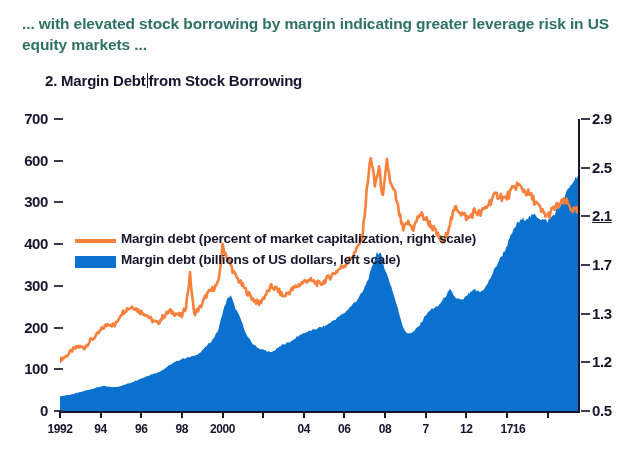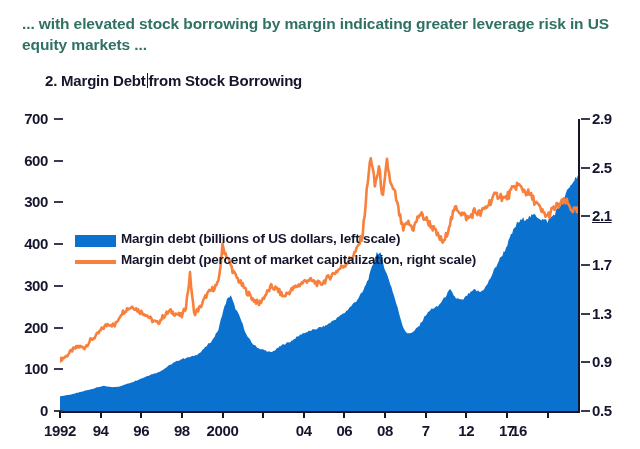--- a/index.html
+++ b/index.html
@@ -93,21 +93,21 @@
     left:592px;
     text-align:left;
     font-size:15px;
     font-weight:bold;
     color:#15162b;
     letter-spacing:-0.4px;
   }
   .xlabel{
     position:absolute;
     top:322px;
-    font-size:15px;
+    font-size:12px;
     font-weight:bold;
     color:#15162b;
     letter-spacing:-0.4px;
     text-align:center;
     white-space:nowrap;
   }
   
   #legend{
     position:absolute;
     left:75px; top:130px;
@@ -196,21 +196,21 @@
       <div class="ylabel-left" style="top: 260.286px; left: 2px;">100</div>
       <div class="ylabel-left" style="top: 218.571px; left: 2px;">200</div>
       <div class="ylabel-left" style="top: 176.857px; left: 2px;">300</div>
       <div class="ylabel-left" style="top: 135.143px; left: 2px;">400</div>
       <div class="ylabel-left" style="top: 93.4286px; left: 2px;">300</div>
       <div class="ylabel-left" style="top: 51.7143px; left: 2px;">600</div>
       <div class="ylabel-left" style="top: 10px; left: 2px;">700</div>
     </div>
   <div id="labels-right">
       <div class="ylabel-right" style="top: 302px;">0.5</div>
-      <div class="ylabel-right" style="top: 253.333px;">0.9</div>
+      <div class="ylabel-right" style="top: 253.333px;">1.2</div>
       <div class="ylabel-right" style="top: 204.667px;">1.3</div>
       <div class="ylabel-right" style="top: 156px;">1.7</div>
       <div class="ylabel-right" style="top: 107.333px; text-decoration: underline;">2.1</div>
       <div class="ylabel-right" style="top: 58.6667px;">2.5</div>
       <div class="ylabel-right" style="top: 10px;">2.9</div>
     </div>
   <div id="labels-x">
       <div class="xlabel" style="left: 35px; width: 50px;">1992</div>
       <div class="xlabel" style="left: 75.625px; width: 50px;">94</div>
       <div class="xlabel" style="left: 116.25px; width: 50px;">96</div>
@@ -222,24 +222,24 @@
       <div class="xlabel" style="left: 360px; width: 50px;">08</div>
       <div class="xlabel" style="left: 400.625px; width: 50px;">7</div>
       <div class="xlabel" style="left: 441.25px; width: 50px;">12</div>
       <div class="xlabel" style="left: 481.875px; width: 50px;">17</div>
       <div class="xlabel" style="left: 494px; width: 50px;">16</div>
     </div>
 
   <div id="legend">
     <div class="legend-row">
       <div class="legend-swatch-area">
+          <div class="sw-line"></div>
+        </div>
+      <div class="legend-text">Margin debt (percent of market capitalization, right scale)</div>
+    </div>
+    <div class="legend-row">
+      <div class="legend-swatch-area">
           <div class="sw-bar"></div>
         </div>
       <div class="legend-text">Margin debt (billions of US dollars, left scale)</div>
     </div>
-    <div class="legend-row">
-      <div class="legend-swatch-area">
-          <div class="sw-line"></div>
-        </div>
-      <div class="legend-text">Margin debt (percent of market capitalization, right scale)</div>
-    </div>
   </div>
 </div>
 
 </body></html>

